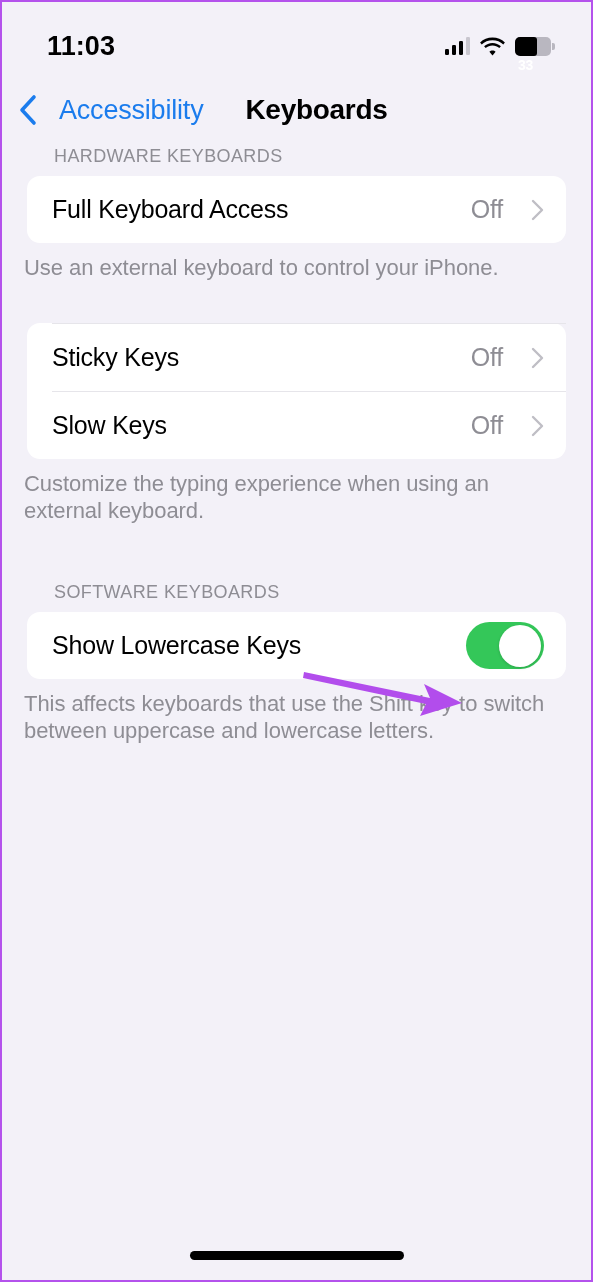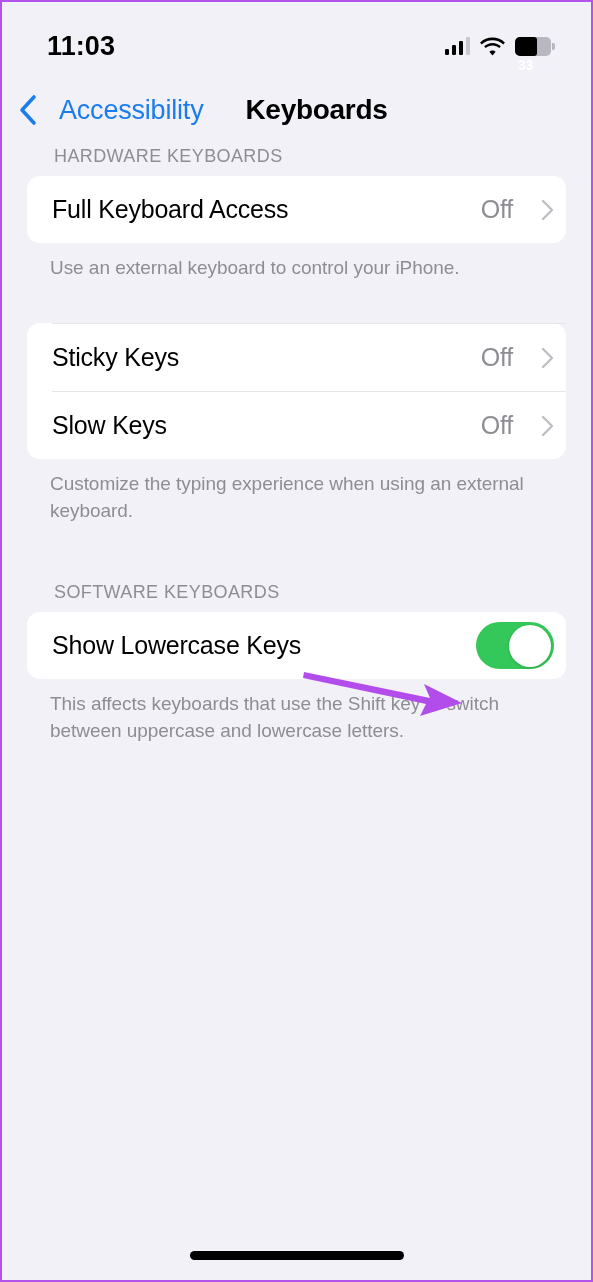--- a/index.html
+++ b/index.html
@@ -152,21 +152,21 @@
     background: #ffffff;
     margin: 0 25px;
     border-radius: 13px;
   }
 
   .row {
     display: flex;
     align-items: center;
     justify-content: space-between;
     height: 67px;
-    padding: 0 12px 0 25px;
+    padding: 0 22px 0 25px;
     position: relative;
     cursor: pointer;
   }
   .row-label {
     font-size: 25px;
     color: #000000;
     letter-spacing: -0.2px;
   }
   .row-right {
     display: flex;
@@ -180,24 +180,24 @@
   }
   .chevron { display: block; }
 
   .divider {
     height: 1px;
     background: #e6e5ea;
     margin-left: 25px;
   }
 
   .footnote {
-    font-size: 19px;
+    font-size: 22px;
     line-height: 27px;
     color: #8e8d94;
-    padding: 11px 40px 0 48px;
+    padding: 11px 40px 0 22px;
     letter-spacing: -0.05px;
   }
 
   .gap-lg { height: 42px; }
   .gap-xl { height: 58px; }
 
   
   .toggle {
     position: relative;
     width: 78px;

